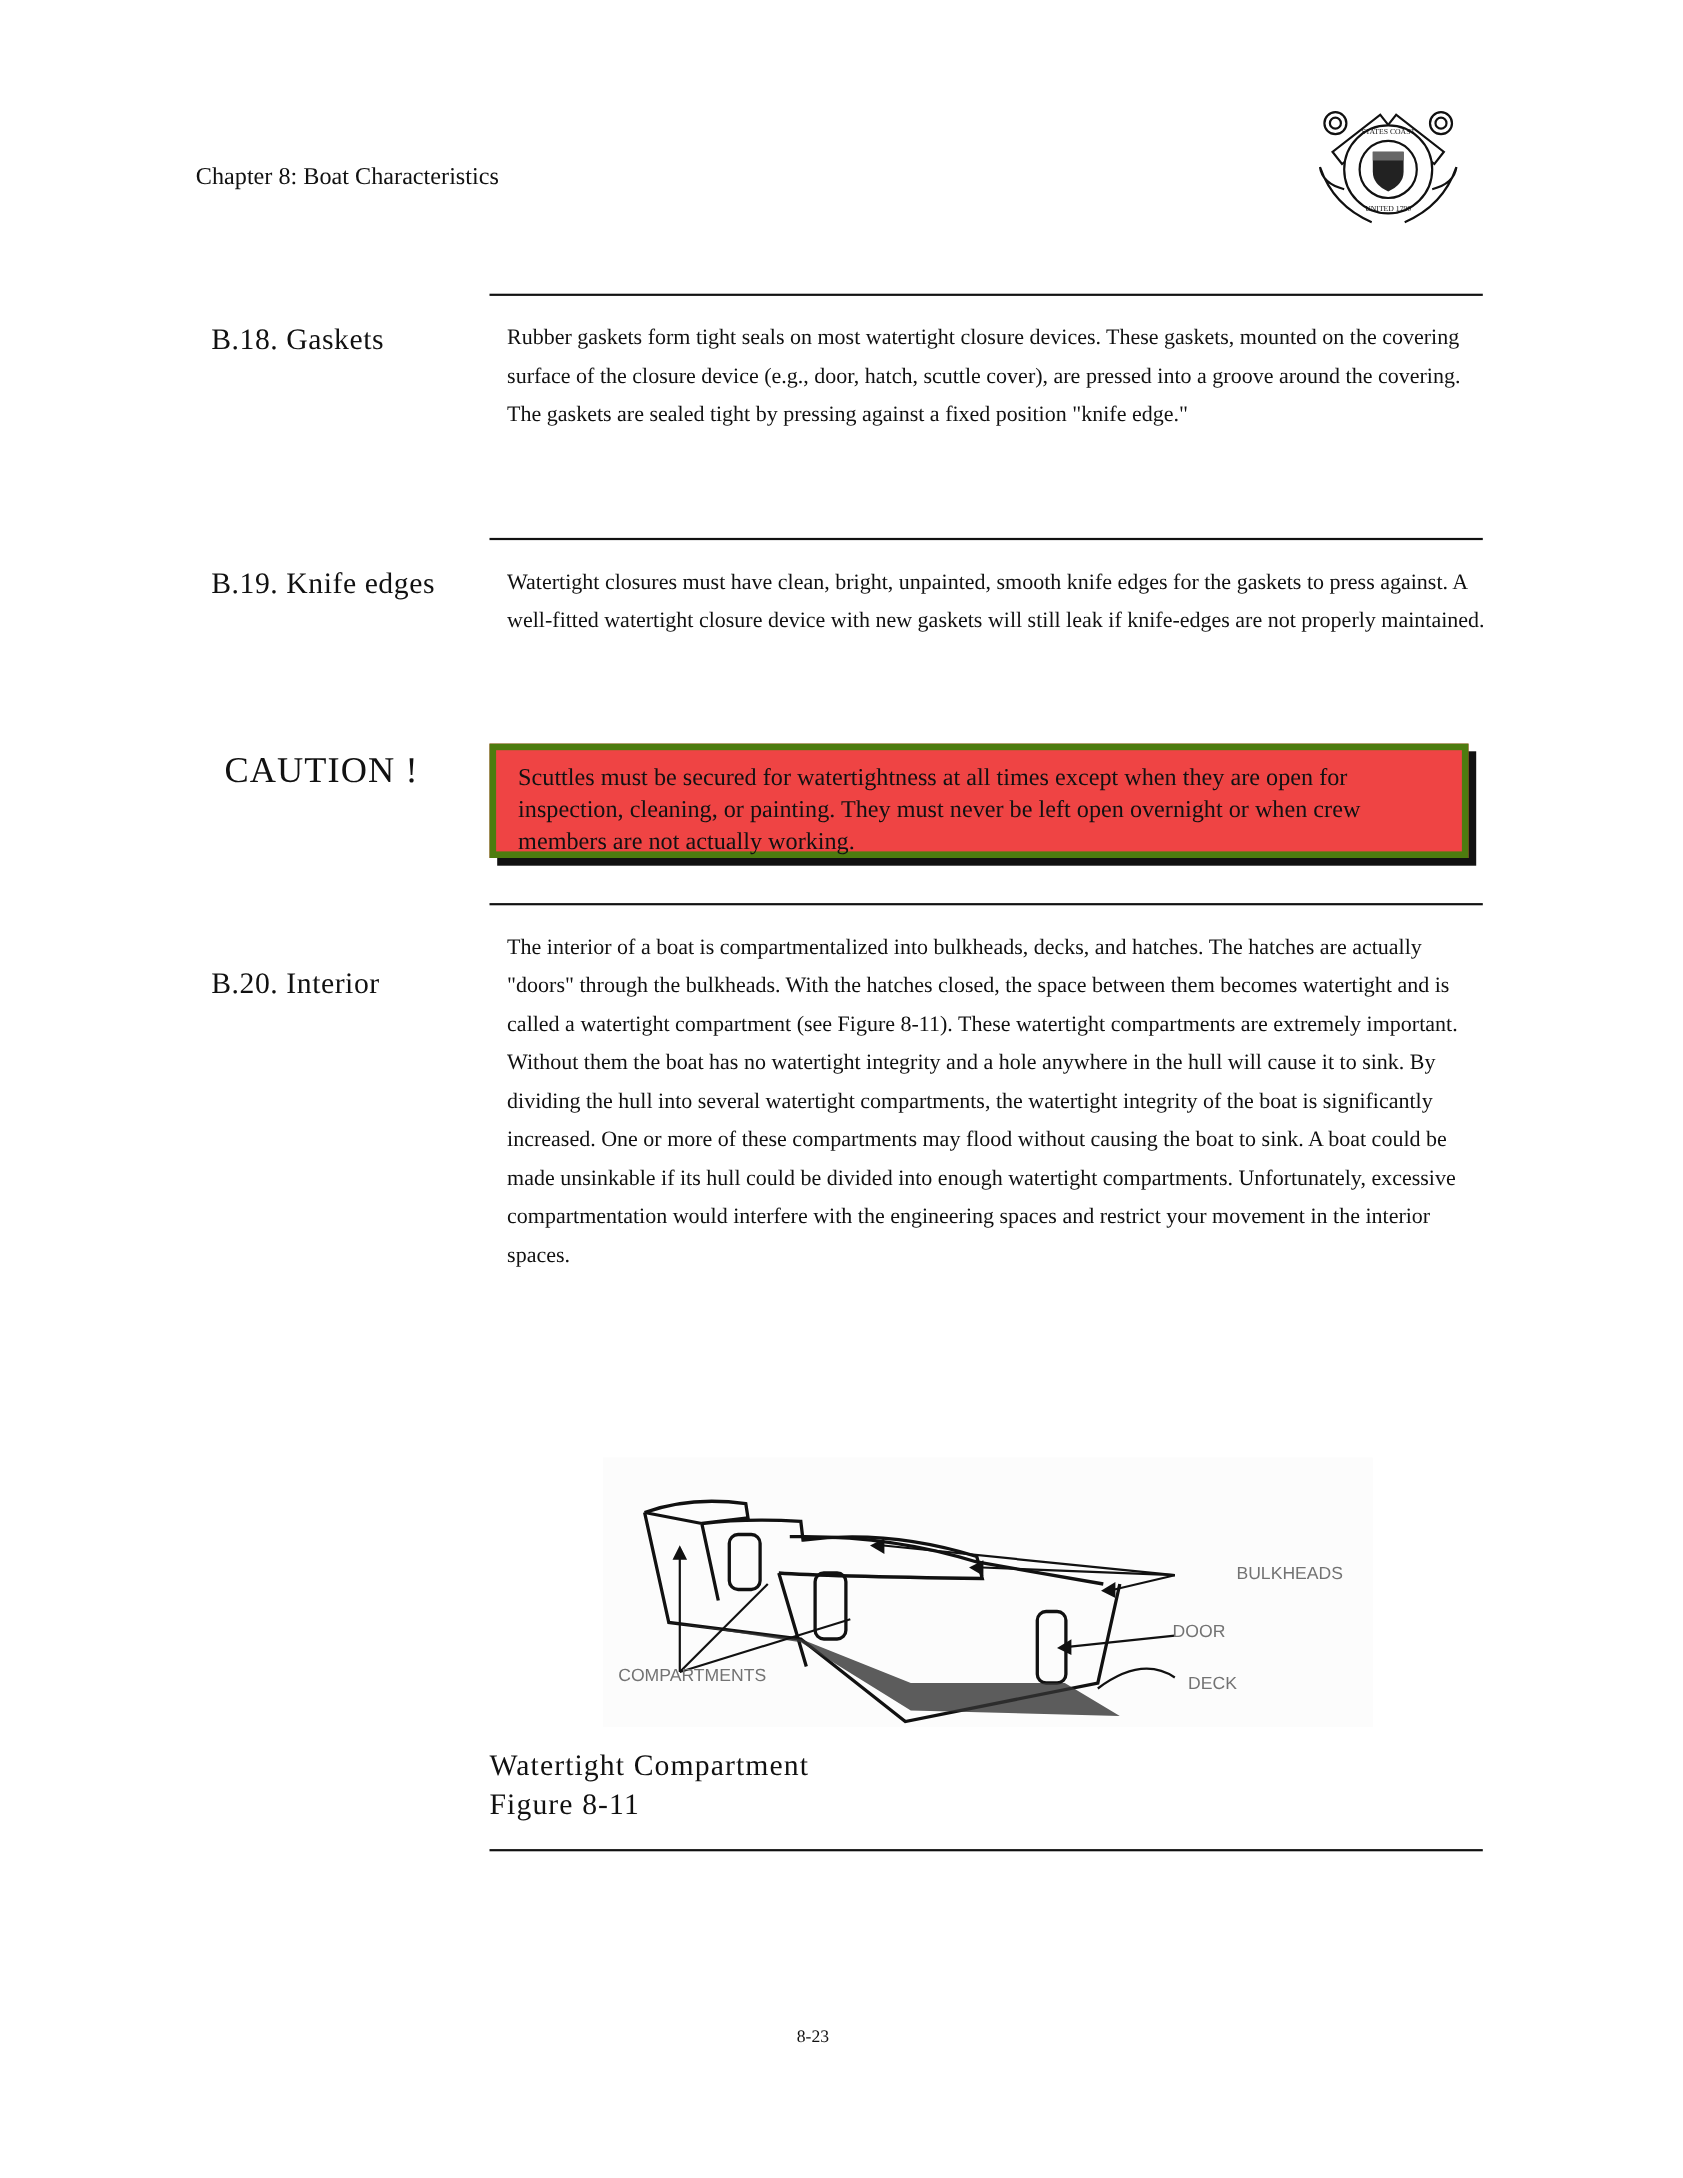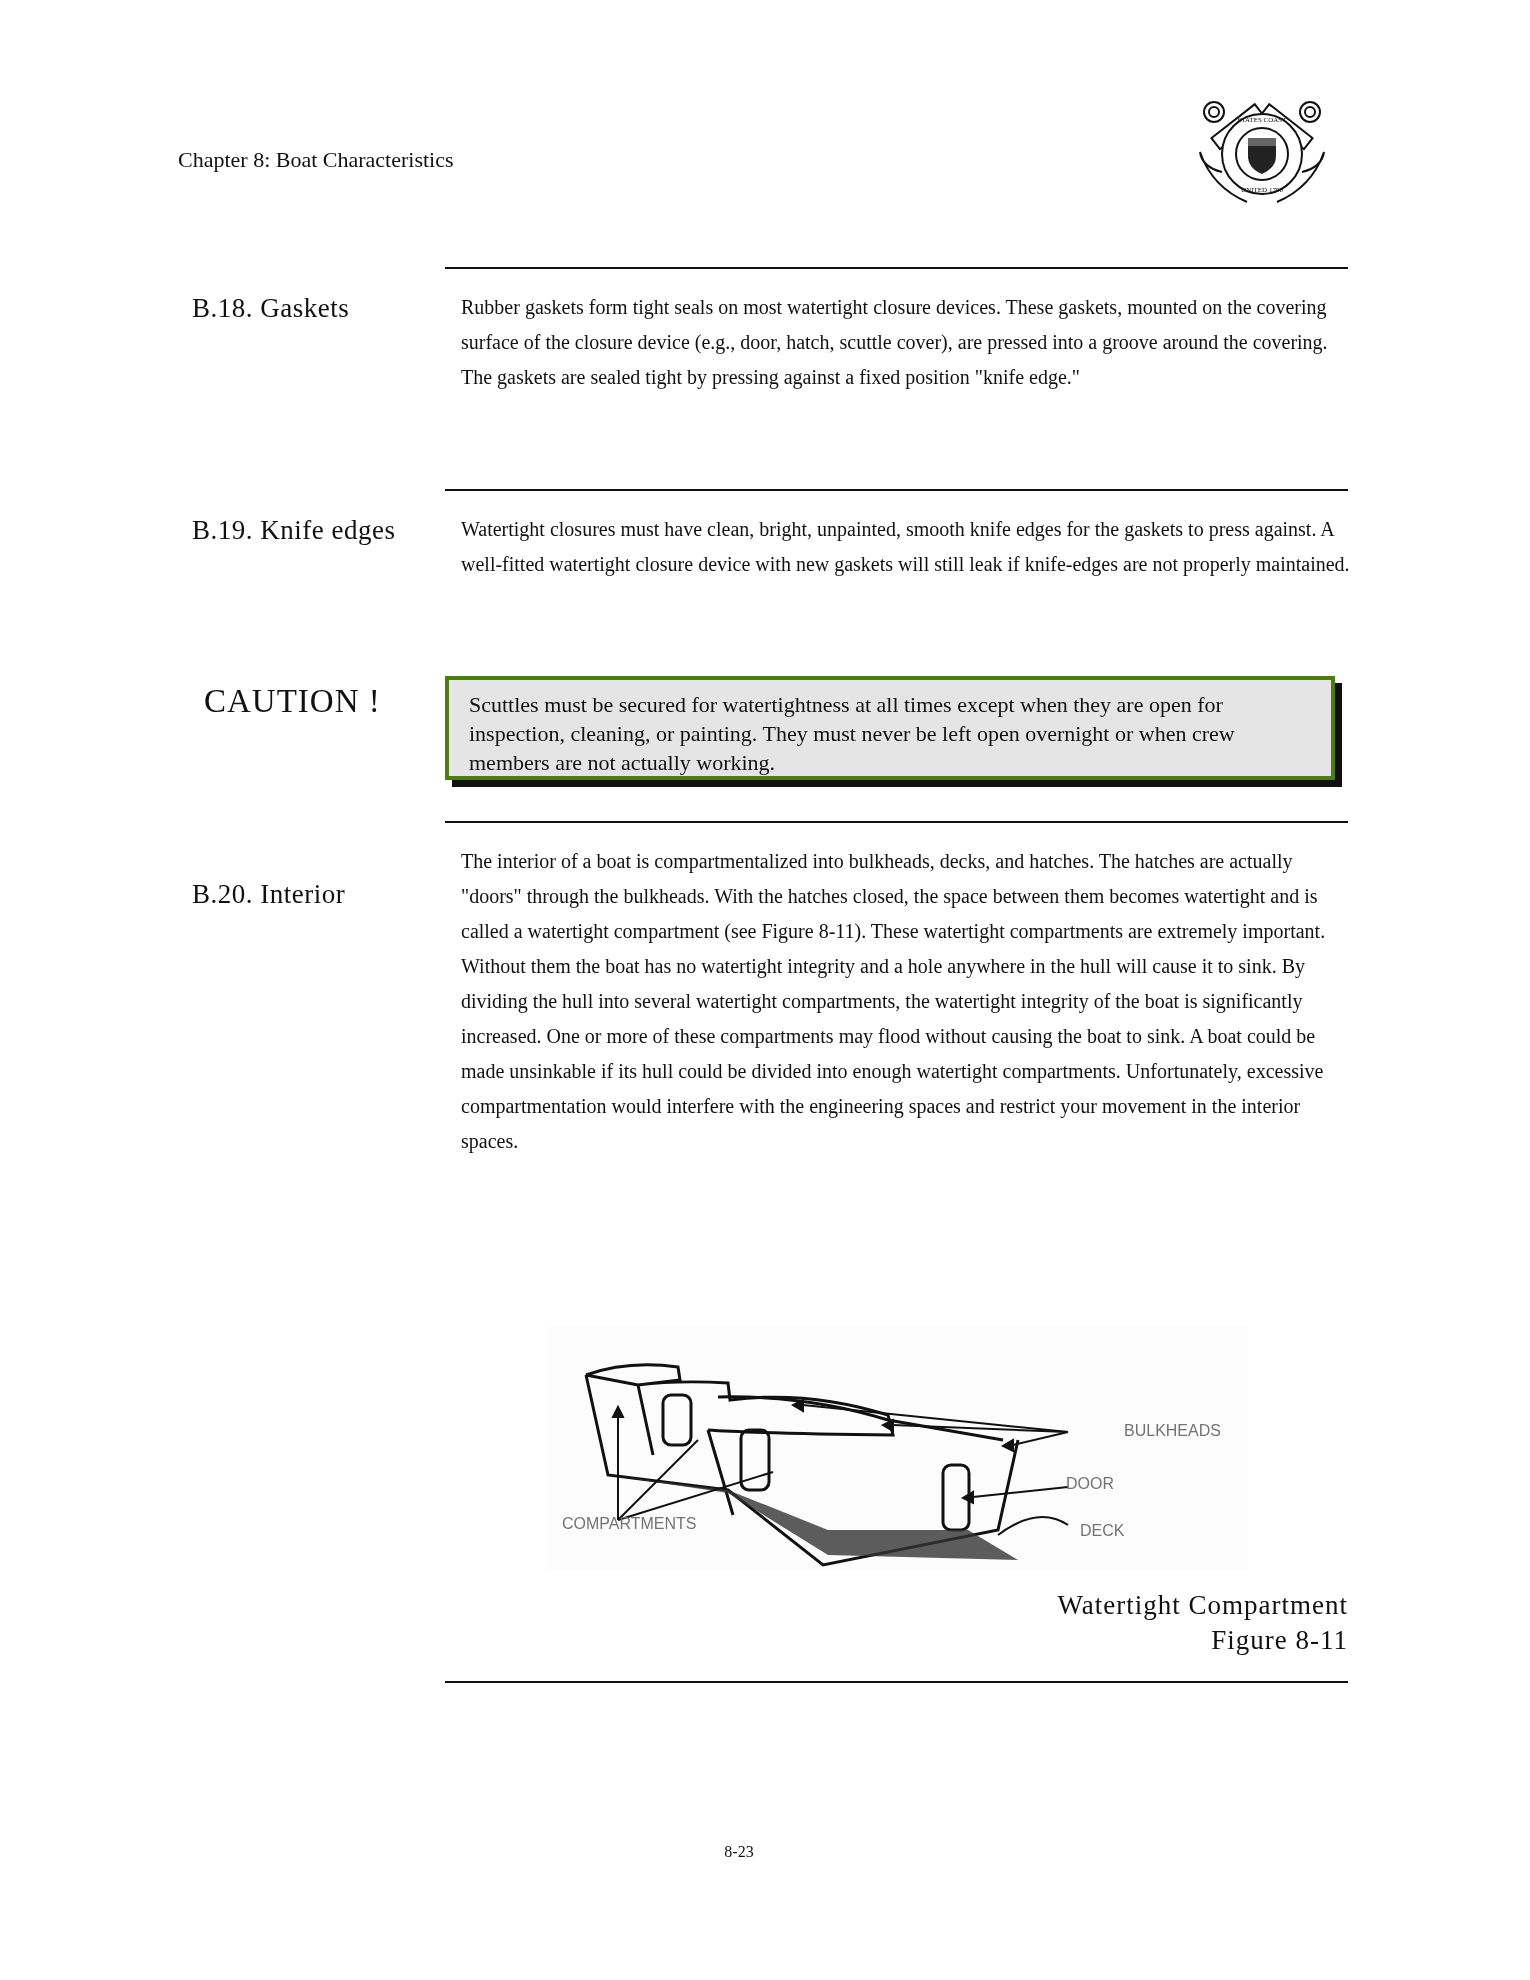--- a/index.html
+++ b/index.html
@@ -6,25 +6,25 @@
   body { width:1530px; height:1980px; position:relative; overflow:hidden;
          font-family:"Liberation Serif", serif; color:#111; }
   .abs { position:absolute; }
   .header-title { left:178px; top:120px; font-size:22px;margin-top:27px; }
   .logo { left:1192px; top:92px; width:140px; height:125px; }
   .rule { position:absolute; left:445px; width:903px; height:2px; background:#111; }
   .sec-label { position:absolute; left:192px; font-size:27px; letter-spacing:0.5px;font-family:Liberation Serif, serif; }
   .sec-body { position:absolute; left:461px; width:890px; font-size:20px; line-height:35px; }
   .caution-label { position:absolute; left:204px; top:683px; font-size:33px; letter-spacing:1px; }
   .caution-box { position:absolute; left:445px; top:676px; width:890px; height:104px;
-                 border:4px solid #4d7c0f; background:#e5e5e5; box-shadow:7px 7px 0 #111;
+                 border:6px solid #4d7c0f; background:#ef4444; box-shadow:7px 7px 0 #111;
                  box-sizing:border-box; padding:10px 20px; font-size:22px; line-height:29px; }
   .figure { position:absolute; left:548px; top:1325px; width:700px; height:245px; background:#fcfcfc; }
   .fig-label { position:absolute; font-family:"Liberation Sans", sans-serif; font-size:16px; color:#737373; }
-  .caption { position:absolute; left:445px; width:903px; text-align:right; font-size:27px; letter-spacing:1px; }
+  .caption { position:absolute; left:445px; width:903px; text-align:left; font-size:27px; letter-spacing:1px; }
   .page-num { position:absolute; left:0; width:1478px; text-align:center; top:1843px; font-size:16px; }
 </style>
 </head>
 <body>
 
 <div class="abs header-title">Chapter 8:  Boat Characteristics</div>
 
 <svg class="abs logo" viewBox="0 0 140 125">
   <g fill="none" stroke="#111" stroke-width="2">
     <circle cx="22" cy="20" r="10"></circle>

